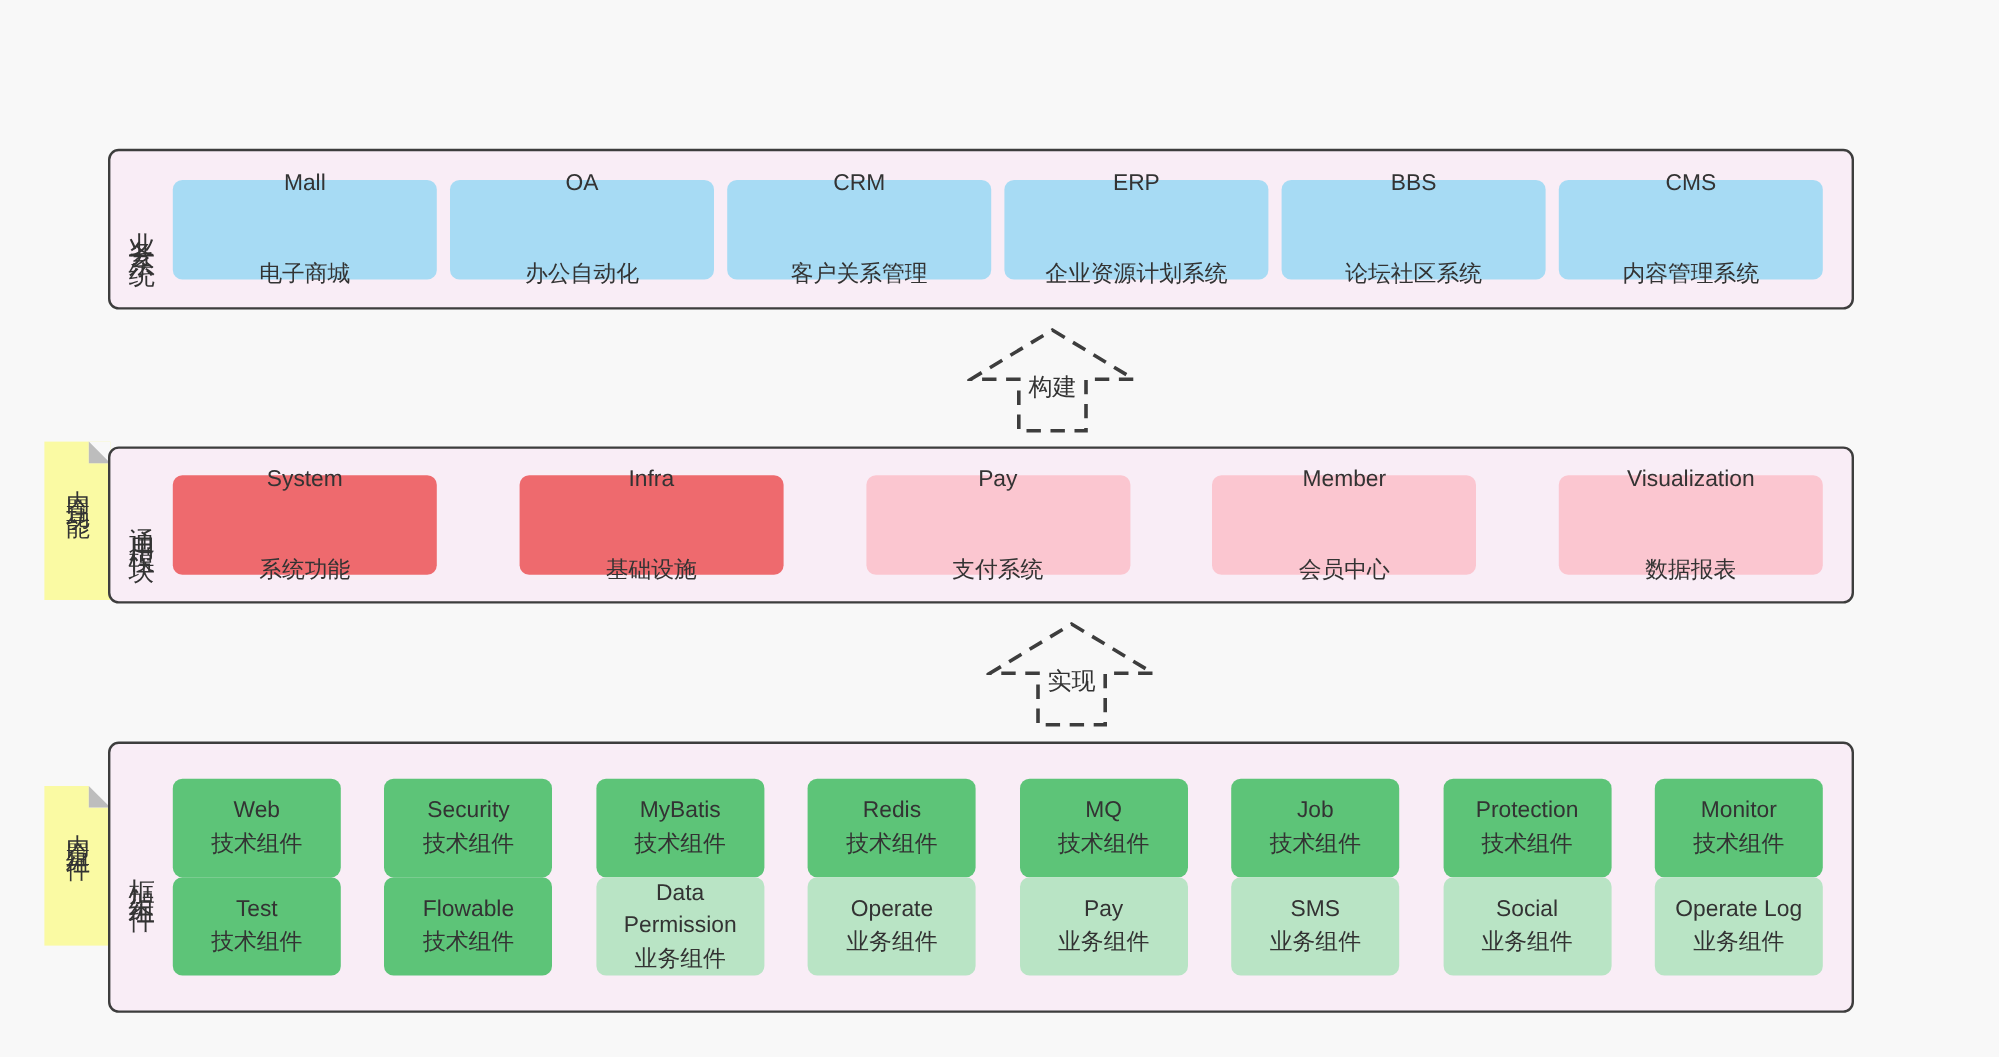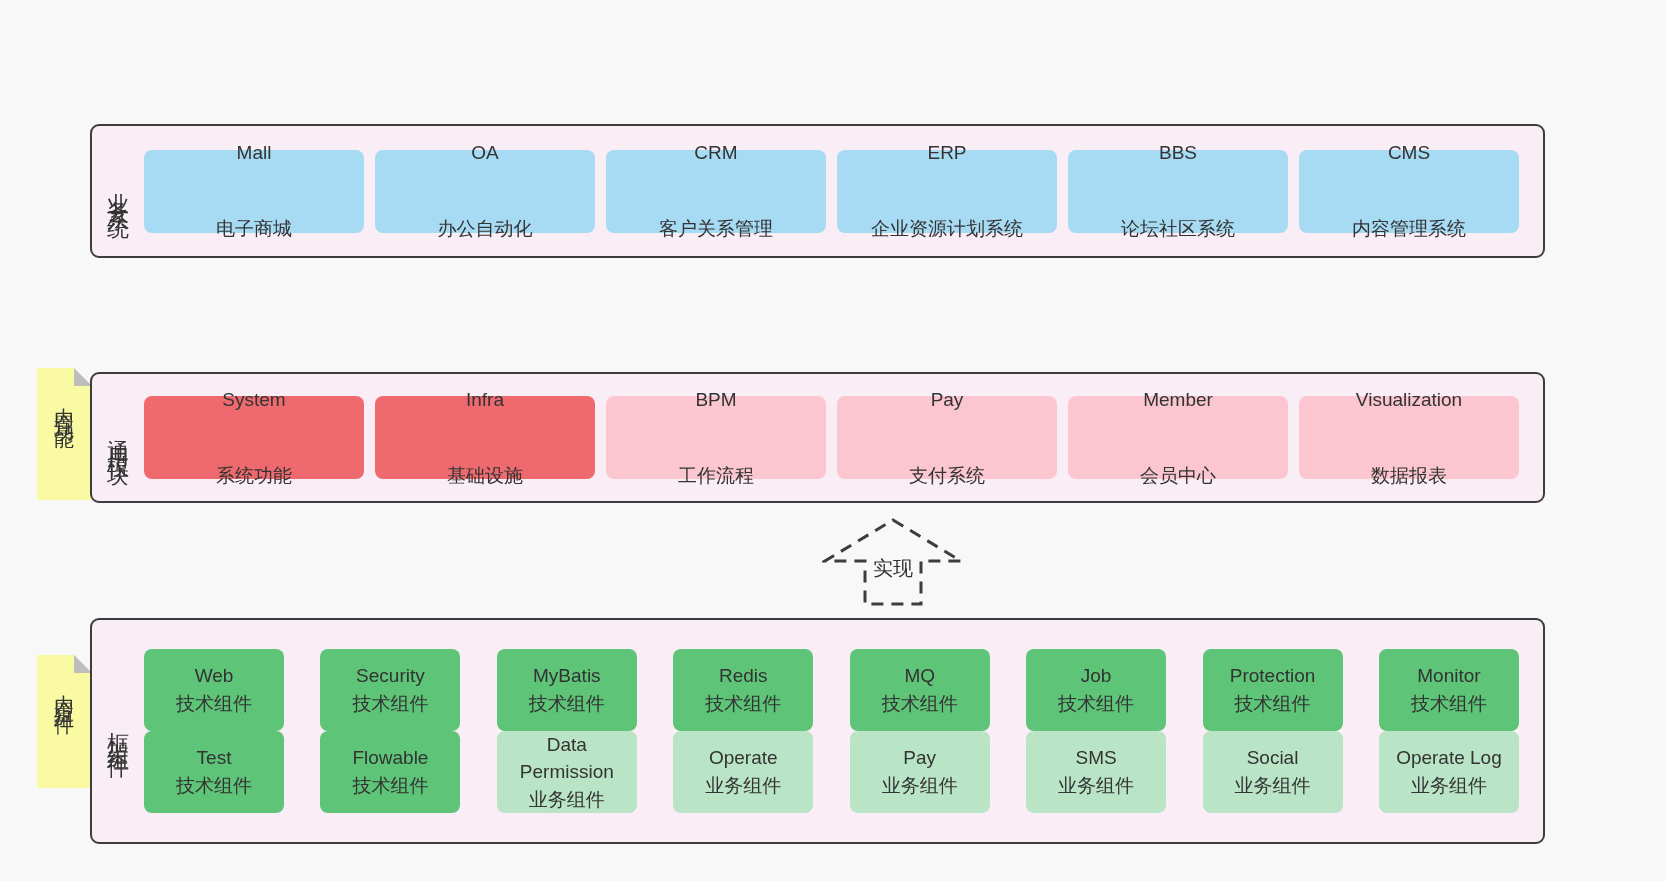--- a/index.html
+++ b/index.html
@@ -110,37 +110,39 @@
         <span>BBS</span>
         <span>论坛社区系统</span>
       </div>
       <div class="box b1 blue">
         <span>CMS</span>
         <span>内容管理系统</span>
       </div>
     </div>
   </div>
 
+  <div class="arrow" style="left:806px;top:272px;">
+    <svg width="142" height="90" viewBox="0 0 142 90">
+      <polygon points="71,3 139,44 99,44 99,87 43,87 43,44 3,44" fill="none" stroke="#3d3d3d" stroke-width="3" stroke-dasharray="12 8"></polygon>
+    </svg>
+    <span class="arrow-label">构建</span>
+  </div>
 
   <div class="layer" style="top:372px;height:131px;">
     <div class="layer-label">通用模块</div>
     <div class="content">
       <div class="box b1 red">
         <span>System</span>
         <span>系统功能</span>
       </div>
       <div class="box b1 red">
         <span>Infra</span>
         <span>基础设施</span>
       </div>
       <div class="box b1 pink">
-        <span>BPM</span>
-        <span>工作流程</span>
-      </div>
-      <div class="box b1 pink">
         <span>Pay</span>
         <span>支付系统</span>
       </div>
       <div class="box b1 pink">
         <span>Member</span>
         <span>会员中心</span>
       </div>
       <div class="box b1 pink">
         <span>Visualization</span>
         <span>数据报表</span>

